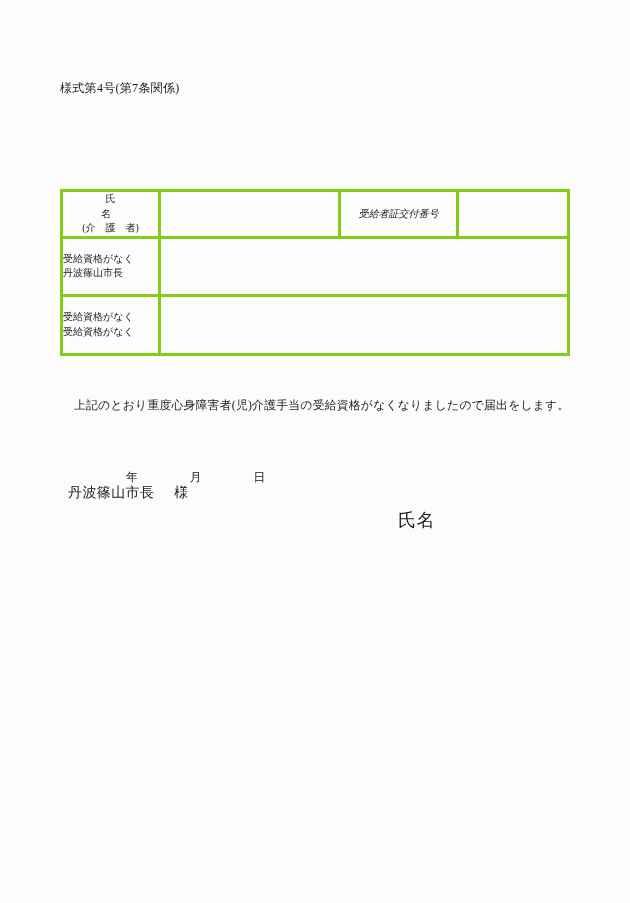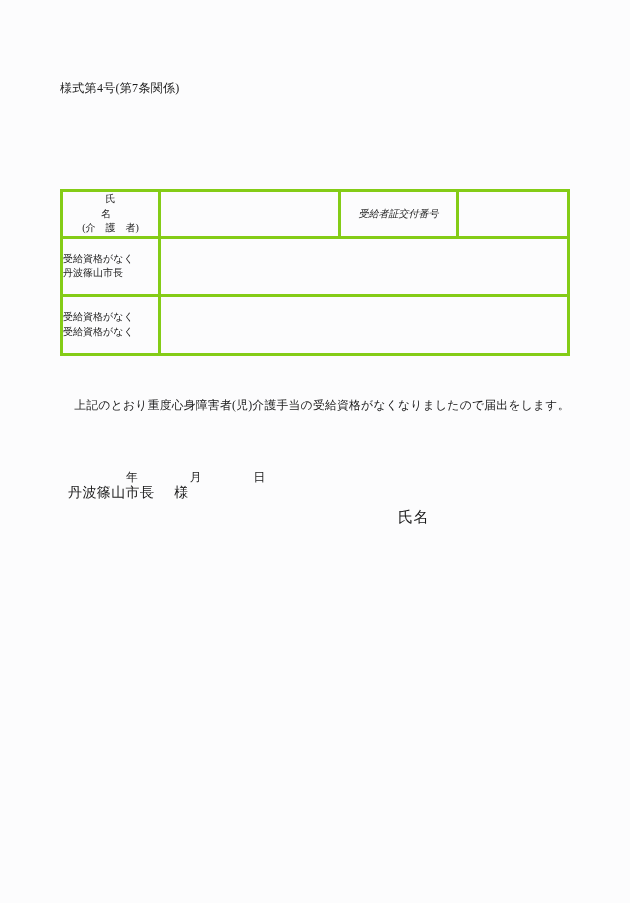--- a/index.html
+++ b/index.html
@@ -91,21 +91,20 @@
   
   .statement {
     position: absolute;
     left: 60px;
     top: 396px;
     width: 510px;
     font-size: 11.8px;
     letter-spacing: 0.25px;
     text-indent: 14px;
     line-height: 1.6;
-    text-align: center;
   }
 
   
   .date-line {
     position: absolute;
     left: 126px;
     top: 430px;
     font-size: 11.8px;
     white-space: nowrap;
     margin-top: 40px;
@@ -123,21 +122,21 @@
     white-space: nowrap;
     margin-top: 14px;
   }
   .addressee .sama { margin-left: 16px; }
 
   
   .signature {
     position: absolute;
     left: 398px;
     top: 508px;
-    font-size: 15px;
+    font-size: 18px;
     letter-spacing: 0.4px;
     white-space: nowrap;
   }
 </style>
 </head>
 <body>
 
 <div class="page">
 
   <div class="form-no">様式第4号(第7条関係)</div>

